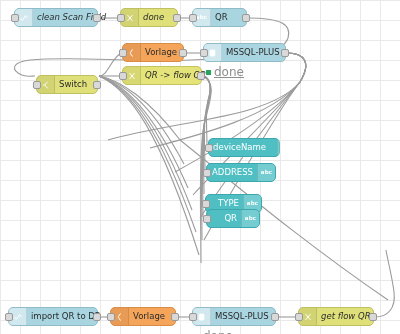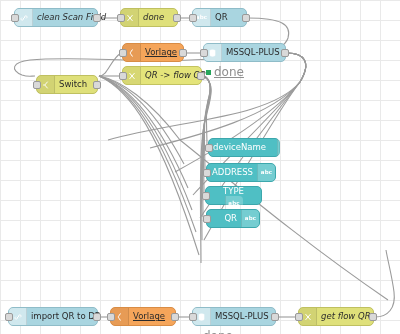--- a/index.html
+++ b/index.html
@@ -31,21 +31,21 @@
     color:#2b2b2b;
     white-space:nowrap;
     overflow:visible;
   }
   .node .lbl{flex:1;padding:0 4px;line-height:1;}
   .node.italic .lbl{font-style:italic;}
   .node.c-blue{background:#a9d5e0;border-color:#8fbcc8;}
   .node.c-teal{background:#4fbfc4;border-color:#3ca7ac;color:#ffffff;}
   .node.c-yellow{background:#dfe07a;border-color:#bfc060;}
   .node.c-yellow2{background:#e4e47a;border-color:#c3c35f;}
-  .node.c-orange{background:#f5a55a;border-color:#d88c45;text-decoration:underline;}
+  .node.c-orange{background:#f5a55a;border-color:#d88c45;}
 
   
   .port{
     position:absolute;width:6px;height:6px;
     background:#d9d9d9;border:1px solid #999;border-radius:2px;
     top:50%;margin-top:-4px;
   }
   .port.in{left:-4px;}
   .port.out{right:-4px;}
 
@@ -223,21 +223,21 @@
   </div>
 
   <div class="node c-teal" style="left:206px;top:163px;width:70px;">
     <span class="lbl teal-txt">ADDRESS</span>
     <span class="icn right">
       <span class="abc">abc</span>
     </span>
     <span class="port in"></span>
   </div>
 
-  <div class="node c-teal" style="left:205px;top:186px;width:57px;flex-direction:column;">
+  <div class="node c-teal" style="left:205px;top:194px;width:57px;">
     <span class="lbl teal-txt">TYPE</span>
     <span class="icn right">
       <span class="abc">abc</span>
     </span>
     <span class="port in"></span>
   </div>
 
   <div class="node c-teal" style="left:206px;top:209px;width:54px;">
     <span class="lbl teal-txt">QR</span>
     <span class="icn right">

